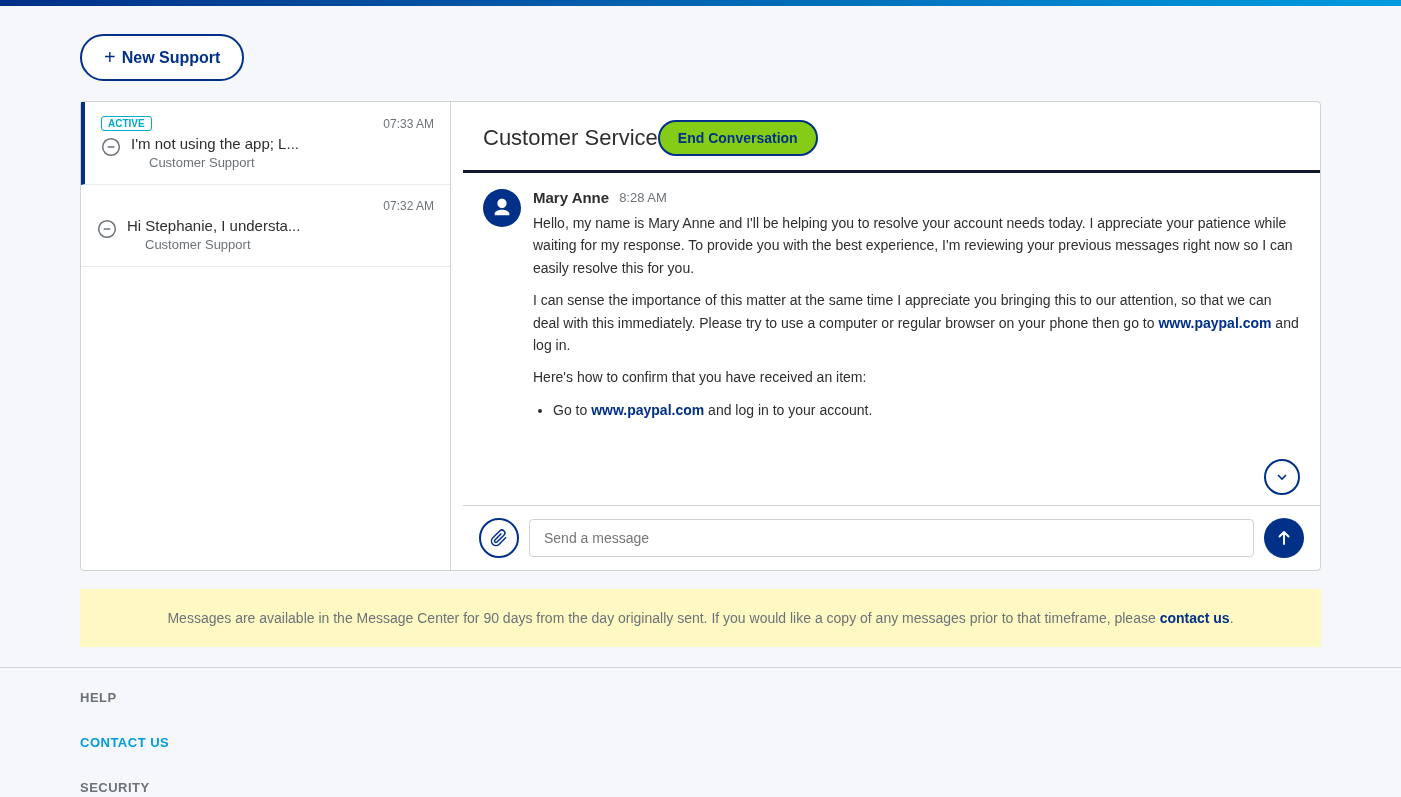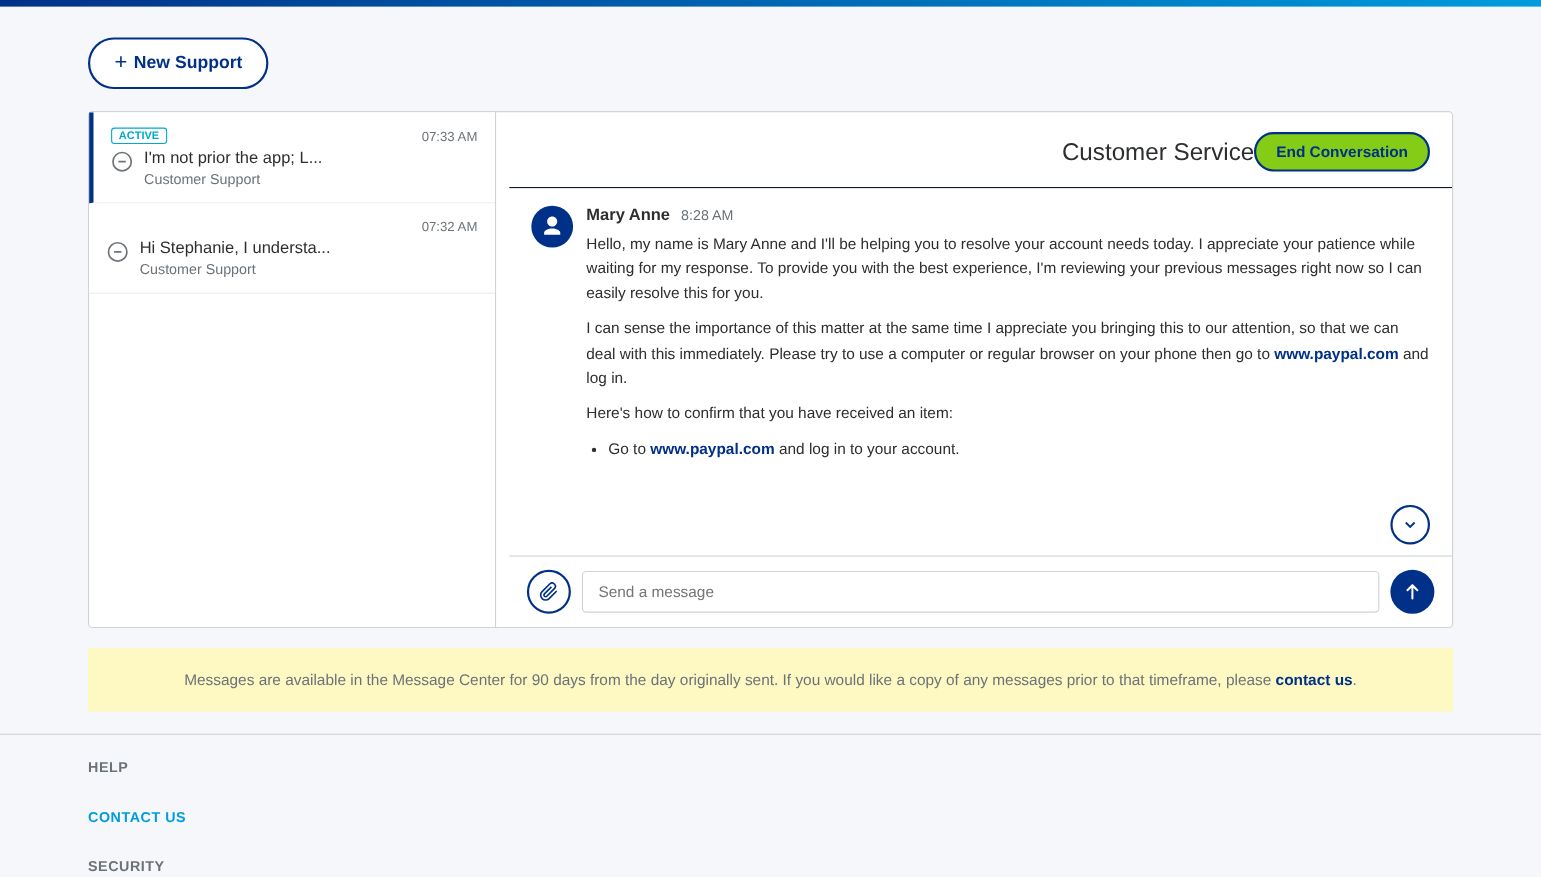--- a/index.html
+++ b/index.html
@@ -107,33 +107,34 @@
     .message-text-block {}
     .message-subject {
       font-size: 15px;
       font-weight: 500;
       color: #2c2e2f;
       margin-bottom: 3px;
     }
     .message-category {
       font-size: 13px;
       color: #6c7378;
+      margin-left: 18px;
     }
     
     .conversation-panel {
       flex: 1;
       display: flex;
       flex-direction: column;
     }
     .conversation-header {
       display: flex;
       align-items: center;
-      justify-content: flex-end;
+      justify-content: flex-start;
       padding: 18px 20px 14px;
-      border-bottom: 1px solid #0f172a;
+      border-bottom: 3px solid #0f172a;
     }
     .conversation-title {
       font-size: 22px;
       font-weight: 400;
       color: #2c2e2f;
     }
     .end-conversation-btn {
       border: 2px solid #003087;
       border-radius: 25px;
       padding: 8px 18px;
@@ -322,21 +323,21 @@
           <span class="message-time">07:33 AM</span>
         </div>
         <div class="message-item-body">
           <div class="message-icon">
             <svg width="20" height="20" viewBox="0 0 24 24" fill="none" stroke="#6c7378" stroke-width="1.8">
               <circle cx="12" cy="12" r="10"></circle>
               <line x1="8" y1="12" x2="16" y2="12"></line>
             </svg>
           </div>
           <div class="message-text-block">
-            <div class="message-subject">I'm not prior the app; L...</div>
+            <div class="message-subject">I'm not using the app; L...</div>
             <div class="message-category">Customer Support</div>
           </div>
         </div>
       </div>
 
       <div class="message-item">
         <div class="message-item-header">
           <span class="message-time">07:32 AM</span>
         </div>
         <div class="message-item-body">

